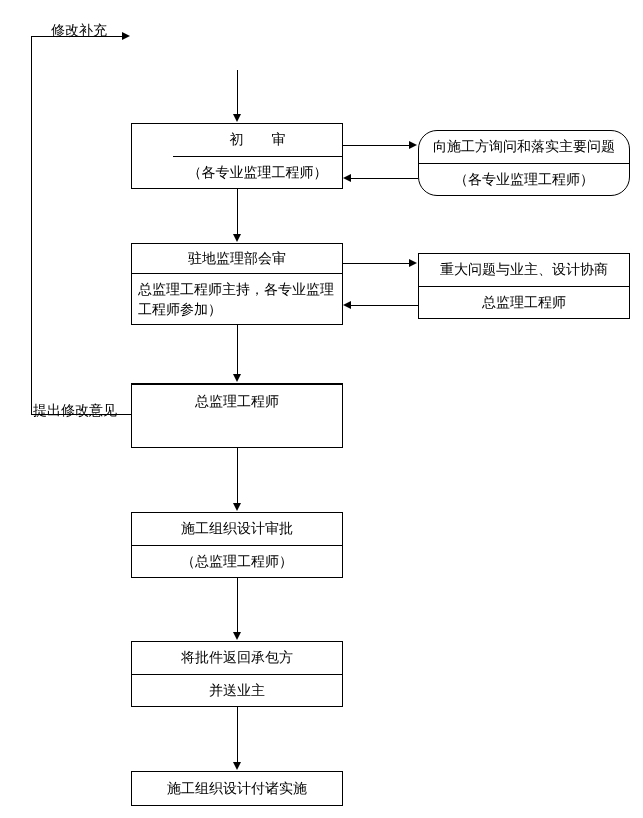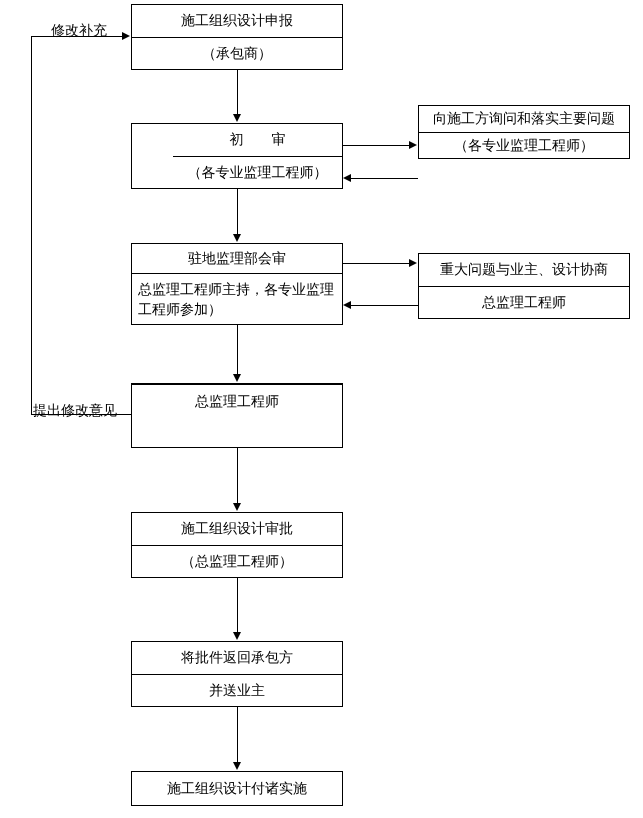--- a/index.html
+++ b/index.html
@@ -88,24 +88,20 @@
     color: #000;
     white-space: nowrap;
     margin-top: 12px;
   }
 </style>
 </head>
 <body>
 
 <div id="canvas">
 
-  <div class="box" style="left:131px; top:4px; width:212px; height:66px;">
-    <div class="cell" style="height:32px;">施工组织设计申报</div>
-    <div class="cell divider-top" style="height:33px;">（承包商）</div>
-  </div>
 
   <div class="box" style="left:131px; top:123px; width:212px; height:66px;padding-left:41px;">
     <div class="cell" style="height:32px;">初　　审</div>
     <div class="cell divider-top" style="height:33px;">（各专业监理工程师）</div>
   </div>
 
   <div class="box" style="left:131px; top:243px; width:212px; height:82px;">
     <div class="cell" style="height:29px;">驻地监理部会审</div>
     <div class="cell divider-top wrap" style="height:52px;">总监理工程师主持，各专业监理工程师参加）</div>
   </div>
@@ -121,21 +117,21 @@
 
   <div class="box" style="left:131px; top:512px; width:212px; height:66px;">
     <div class="cell" style="height:32px;">施工组织设计审批</div>
     <div class="cell divider-top" style="height:33px;">（总监理工程师）</div>
   </div>
 
   <div class="box" style="left:131px; top:771px; width:212px; height:35px;">
     <div class="cell" style="height:33px;">施工组织设计付诸实施</div>
   </div>
 
-  <div class="box" style="left:418px; top:105px; width:212px; height:54px;">
+  <div class="box" style="left:418px; top:130px; width:212px; height:66px;border-radius:19px;">
     <div class="cell" style="height:32px;">向施工方询问和落实主要问题</div>
     <div class="cell divider-top" style="height:33px;">（各专业监理工程师）</div>
   </div>
 
   <div class="box" style="left:418px; top:253px; width:212px; height:66px;">
     <div class="cell" style="height:32px;text-align:center;">重大问题与业主、设计协商</div>
     <div class="cell divider-top" style="height:33px;">总监理工程师</div>
   </div>
 
   <div class="vline" style="left:237px; top:70px; height:45px;"></div>

